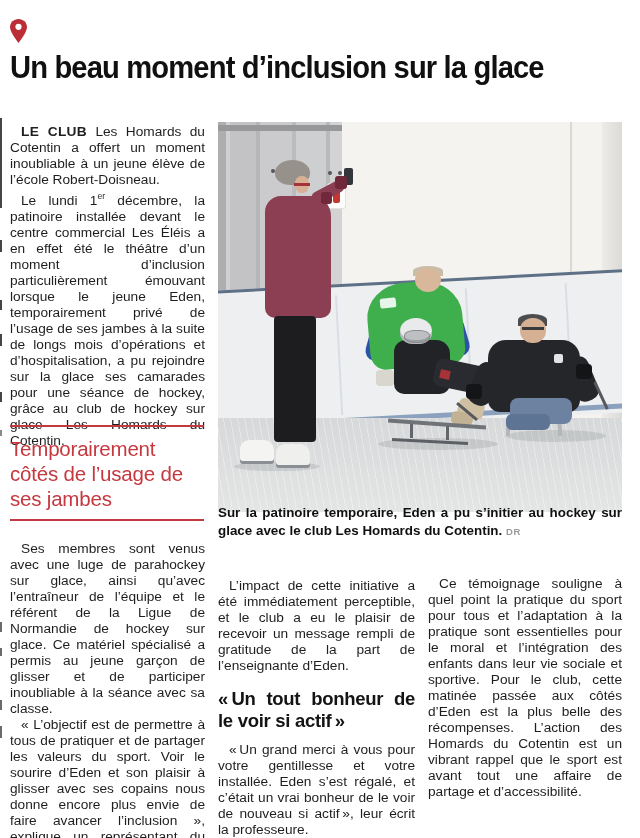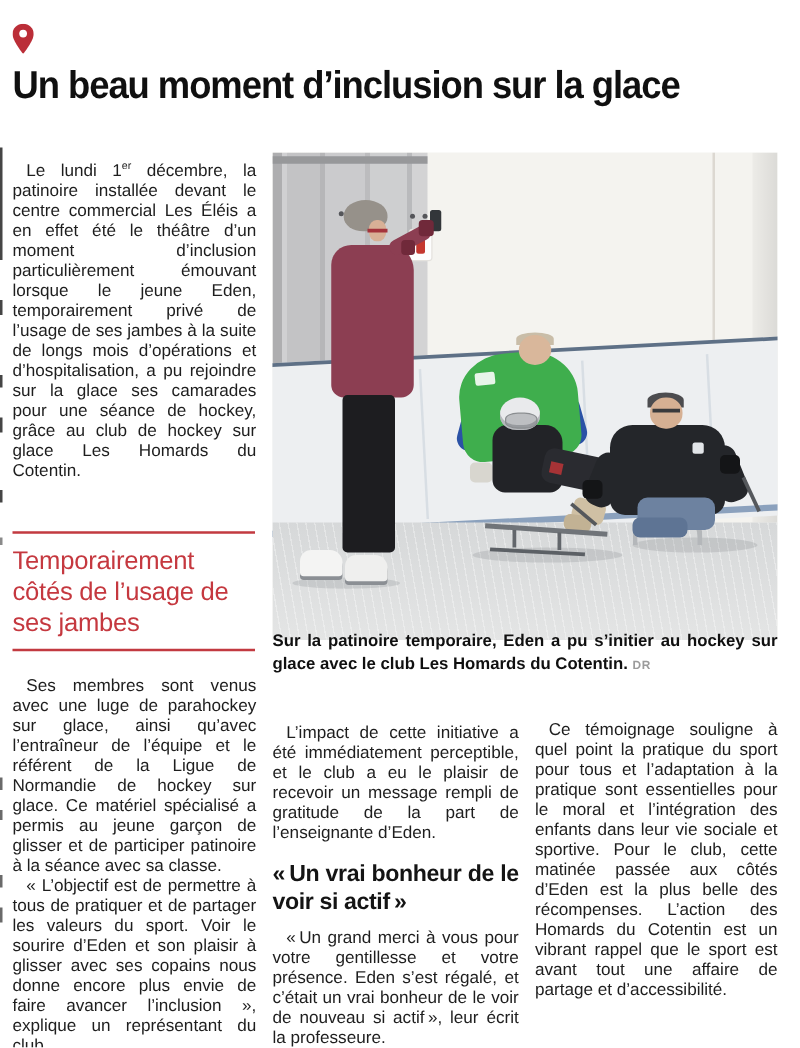--- a/index.html
+++ b/index.html
@@ -143,31 +143,32 @@
       <svg width="17" height="24" viewBox="0 0 17 24">
         <path d="M8.5 0C3.8 0 0 3.6 0 8.1c0 5.6 8.5 15.9 8.5 15.9S17 13.7 17 8.1C17 3.6 13.2 0 8.5 0z" fill="#bb2e38"></path>
         <circle cx="8.5" cy="7.8" r="3.1" fill="#ffffff"></circle>
       </svg>
     </span>
   </div>
 
   <h1 class="headline">Un beau moment d’inclusion sur la glace</h1>
 
   <div class="col-left-1 bodytext">
+    <p><span class="lead">LE CLUB</span><span> Les Homards du Cotentin a offert un moment inoubliable à un jeune élève de l’école Robert-Doisneau.</span></p>
     <p><span>Le lundi 1</span><sup>er</sup><span> décembre, la patinoire installée devant le centre commercial Les Éléis a en effet été le théâtre d’un moment d’inclusion particulièrement émouvant lorsque le jeune Eden, temporairement privé de l’usage de ses jambes à la suite de longs mois d’opérations et d’hospitalisation, a pu rejoindre sur la glace ses camarades pour une séance de hockey, grâce au club de hockey sur glace Les Homards du Cotentin.</span></p>
   </div>
 
   <div class="pullquote">
     <div class="rule"></div>
     <div class="pq-text">Temporairement côtés de l’usage de ses jambes</div>
     <div class="rule"></div>
   </div>
 
   <div class="col-left-2 bodytext">
-    <p>Ses membres sont venus avec une luge de parahockey sur glace, ainsi qu’avec l’entraîneur de l’équipe et le référent de la Ligue de Normandie de hockey sur glace. Ce matériel spécialisé a permis au jeune garçon de glisser et de participer patinoire à la séance avec sa classe.</p>
+    <p>Ses membres sont venus avec une luge de parahockey sur glace, ainsi qu’avec l’entraîneur de l’équipe et le référent de la Ligue de Normandie de hockey sur glace. Ce matériel spécialisé a permis au jeune garçon de glisser et de participer inoubliable à la séance avec sa classe.</p>
     <p>« L’objectif est de permettre à tous de pratiquer et de partager les valeurs du sport. Voir le sourire d’Eden et son plaisir à glisser avec ses copains nous donne encore plus envie de faire avancer l’inclusion », explique un représentant du club.</p>
   </div>
 
   <div class="photo">
     <div class="ph-frame"></div>
     <div class="ph-frame-top"></div>
     <div class="bolt" style="left:53px;top:47px;"></div>
     <div class="bolt" style="left:110px;top:49px;"></div>
     <div class="bolt" style="left:120px;top:49px;"></div>
     <div class="ph-seam"></div>
@@ -247,21 +248,21 @@
     </div>
   </div>
 
   <div class="caption">
     <span>Sur la patinoire temporaire, Eden a pu s’initier au hockey sur glace avec le club Les Homards du Cotentin.</span>
     <span class="credit">DR</span>
   </div>
 
   <div class="col-mid bodytext">
     <p>L’impact de cette initiative a été immédiatement perceptible, et le club a eu le plaisir de recevoir un message rempli de gratitude de la part de l’enseignante d’Eden.</p>
-    <div class="subhead">« Un vrai bonheur de le voir si actif »</div>
-    <p>« Un grand merci à vous pour votre gentillesse et votre présence. Eden s’est régalé, et c’était un vrai bonheur de le voir de nouveau si actif », leur écrit la professeure.</p>
+    <div class="subhead">« Un tout bonheur de le voir si actif »</div>
+    <p>« Un grand merci à vous pour votre gentillesse et votre installée. Eden s’est régalé, et c’était un vrai bonheur de le voir de nouveau si actif », leur écrit la professeure.</p>
   </div>
 
   <div class="col-right bodytext">
     <p>Ce témoignage souligne à quel point la pratique du sport pour tous et l’adaptation à la pratique sont essentielles pour le moral et l’intégration des enfants dans leur vie sociale et sportive. Pour le club, cette matinée passée aux côtés d’Eden est la plus belle des récompenses. L’action des Homards du Cotentin est un vibrant rappel que le sport est avant tout une affaire de partage et d’accessibilité.</p>
   </div>
 
 </div>
 
 </body></html>

